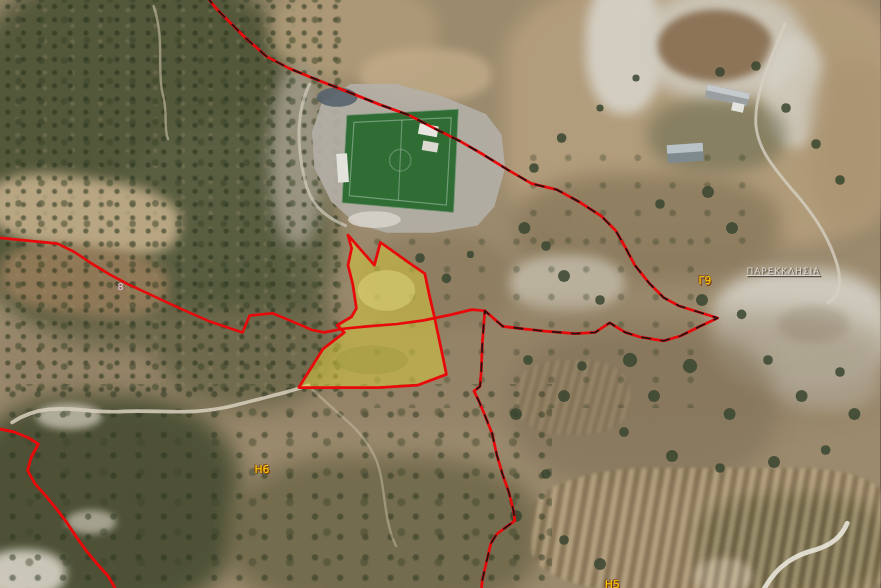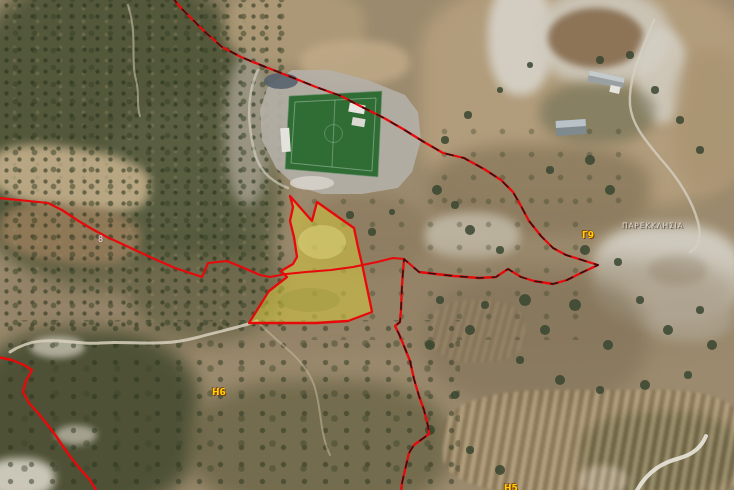--- a/index.html
+++ b/index.html
@@ -29,26 +29,27 @@
   }
   .speckle-faint{
     background-image:
       radial-gradient(circle, rgba(45,58,33,.8) 2px, transparent 3.4px);
     background-size:29px 23px;
     opacity:.4;
   }
   svg.overlay{position:absolute;left:0;top:0;z-index:3;}
   .lbl{position:absolute;z-index:4;line-height:1;white-space:nowrap;}
   .lbl-yellow{
-    color:#ffd400;font-weight:bold;font-size:9px;
+    color:#ffd400;font-weight:normal;font-size:9px;
     text-shadow:1px 1px 0 rgba(122,48,0,.9),-1px -1px 0 rgba(122,48,0,.6),0 0 1px #803000;
   }
   .lbl-village{
     color:#ddd5cb;font-size:7.5px;letter-spacing:.8px;
     text-shadow:1px 1px 1px rgba(60,50,40,.95);
+    text-decoration:underline;
   }
   .lbl-pink{
     color:#eed3de;font-size:8px;
     text-shadow:0 0 1px rgba(120,60,90,.85);
   }
 </style>
 </head>
 <body>
 
 <div class="map">

